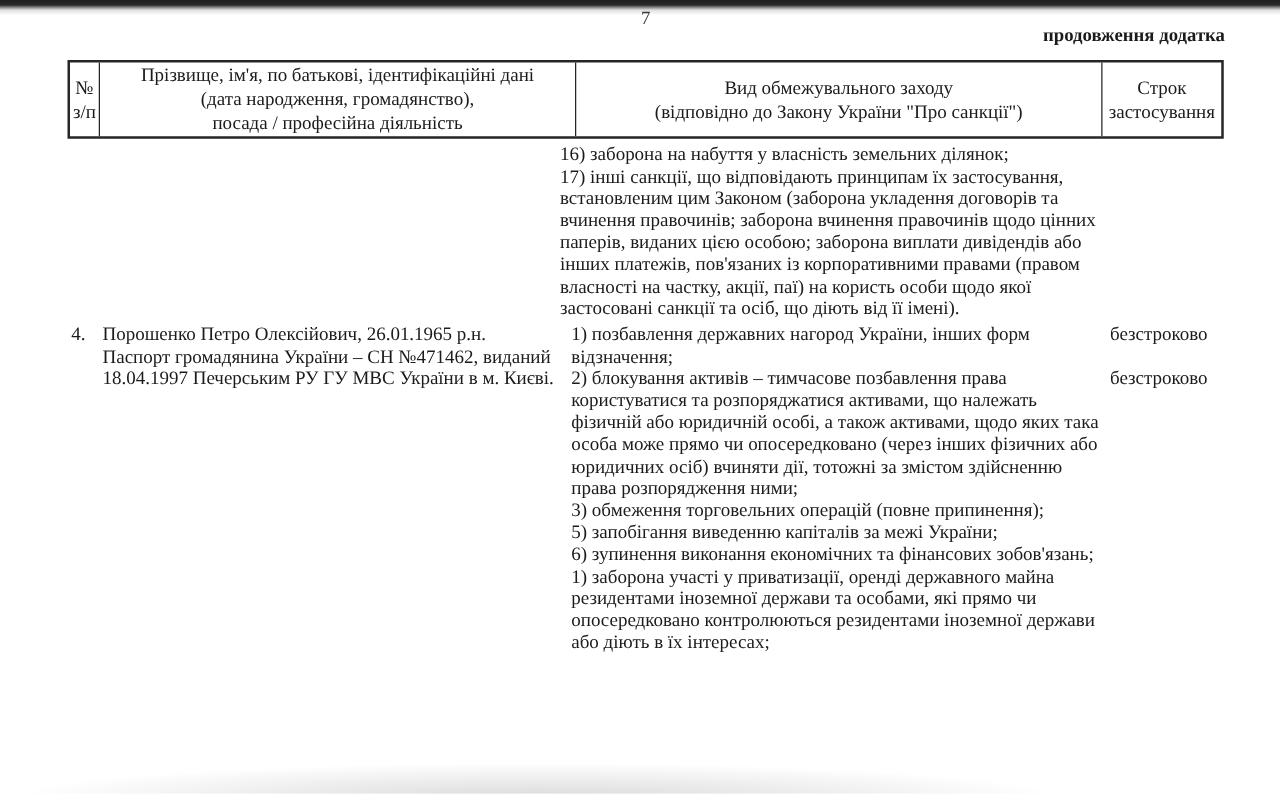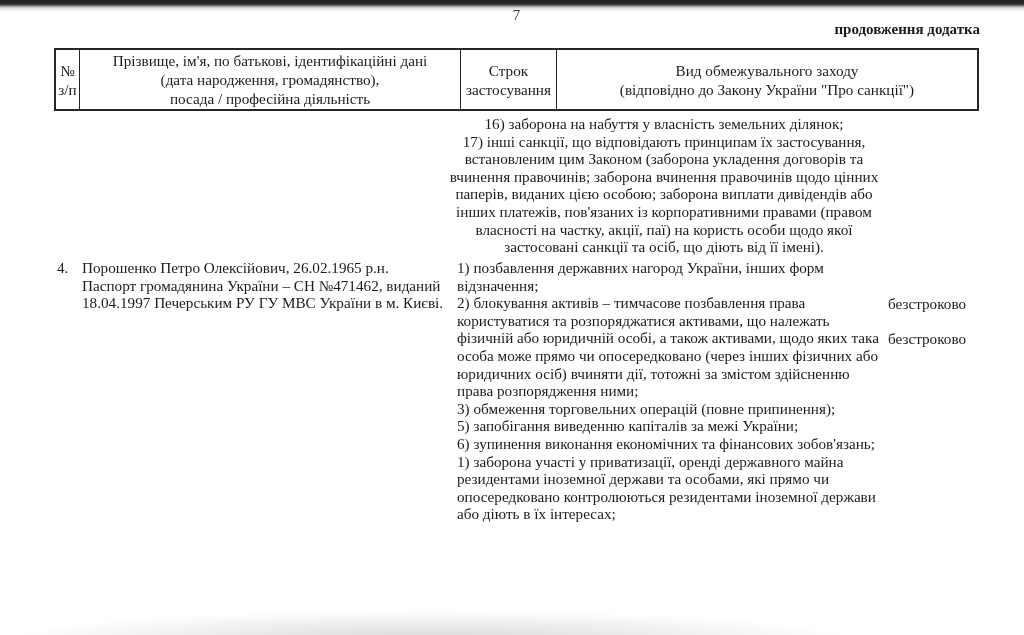--- a/index.html
+++ b/index.html
@@ -34,36 +34,36 @@
     white-space:pre-line; padding:0 4px;
   }
   .hcell + .hcell { border-left:1.5px solid #262626; }
   .hc-num    { width:23px; flex:none; padding:0 2px; }
   .hc-person { width:381px; flex:none; }
   .hc-measure{ width:421px; flex:none; }
   .hc-term   { flex:1; }
   .bodytext { font-size:15.2px; line-height:17.6px; color:#1b1b1b; }
   .bodytext p { margin:0; }
   .continuation-measures {
-    position:absolute; top:115px; left:448px; width:432px;text-align:center;
+    position:absolute; top:115px; left:448px; width:432px;
   }
   .row-number {
     position:absolute; top:259px; left:57px; width:24px;
     font-size:15.2px; line-height:17.6px;
   }
   .person-col {
     position:absolute; top:259px; left:82px; width:372px;
   }
   .measures-col {
     position:absolute; top:259px; left:457px; width:432px;
   }
   .duration-col {
     position:absolute; top:259px; left:888px; width:92px;
   }
-  .duration-col .dur { position:absolute; left:0; font-size:15.2px; line-height:17.6px;margin-top:36px; }
+  .duration-col .dur { position:absolute; left:0; font-size:15.2px; line-height:17.6px; }
   .dur-1 { top:0; }
   .dur-2 { top:35.2px; }
   .page-bottom-shadow {
     position:absolute; left:0; bottom:0; width:1024px; height:30px;
     background:radial-gradient(ellipse 55% 130% at 42% 115%, rgba(80,80,80,0.22), rgba(120,120,120,0.06) 60%, rgba(255,255,255,0) 75%);
     pointer-events:none;
   }
 </style>
 </head>
 <body>
@@ -73,35 +73,35 @@
 <div class="page-number">7</div>
 
 <div class="continuation-note">продовження додатка</div>
 
 <div class="header-table">
   <div class="hcell hc-num">№
 з/п</div>
   <div class="hcell hc-person">Прізвище, ім'я, по батькові, ідентифікаційні дані
 (дата народження, громадянство),
 посада / професійна діяльність</div>
+  <div class="hcell hc-measure">Вид обмежувального заходу
+(відповідно до Закону України "Про санкції")</div>
   <div class="hcell hc-term">Строк
 застосування</div>
-  <div class="hcell hc-measure">Вид обмежувального заходу
-(відповідно до Закону України "Про санкції")</div>
 </div>
 
 <div class="continuation-measures bodytext">
   <p>16) заборона на набуття у власність земельних ділянок;</p>
   <p>17) інші санкції, що відповідають принципам їх застосування, встановленим цим Законом (заборона укладення договорів та вчинення правочинів; заборона вчинення правочинів щодо цінних паперів, виданих цією особою; заборона виплати дивідендів або інших платежів, пов'язаних із корпоративними правами (правом власності на частку, акції, паї) на користь особи щодо якої застосовані санкції та осіб, що діють від її імені).</p>
 </div>
 
 <div class="row-number">4.</div>
 
 <div class="person-col bodytext">
-  <p>Порошенко Петро Олексійович, 26.02.1965 р.н.</p>
+  <p>Порошенко Петро Олексійович, 26.01.1965 р.н.</p>
   <p>Паспорт громадянина України – СН №471462, виданий 18.04.1997 Печерським РУ ГУ МВС України в м. Києві.</p>
 </div>
 
 <div class="measures-col bodytext">
   <p>1) позбавлення державних нагород України, інших форм відзначення;</p>
   <p>2) блокування активів – тимчасове позбавлення права користуватися та розпоряджатися активами, що належать фізичній або юридичній особі, а також активами, щодо яких така особа може прямо чи опосередковано (через інших фізичних або юридичних осіб) вчиняти дії, тотожні за змістом здійсненню права розпорядження ними;</p>
   <p>3) обмеження торговельних операцій (повне припинення);</p>
   <p>5) запобігання виведенню капіталів за межі України;</p>
   <p>6) зупинення виконання економічних та фінансових зобов'язань;</p>
   <p>1) заборона участі у приватизації, оренді державного майна резидентами іноземної держави та особами, які прямо чи опосередковано контролюються резидентами іноземної держави або діють в їх інтересах;</p>

